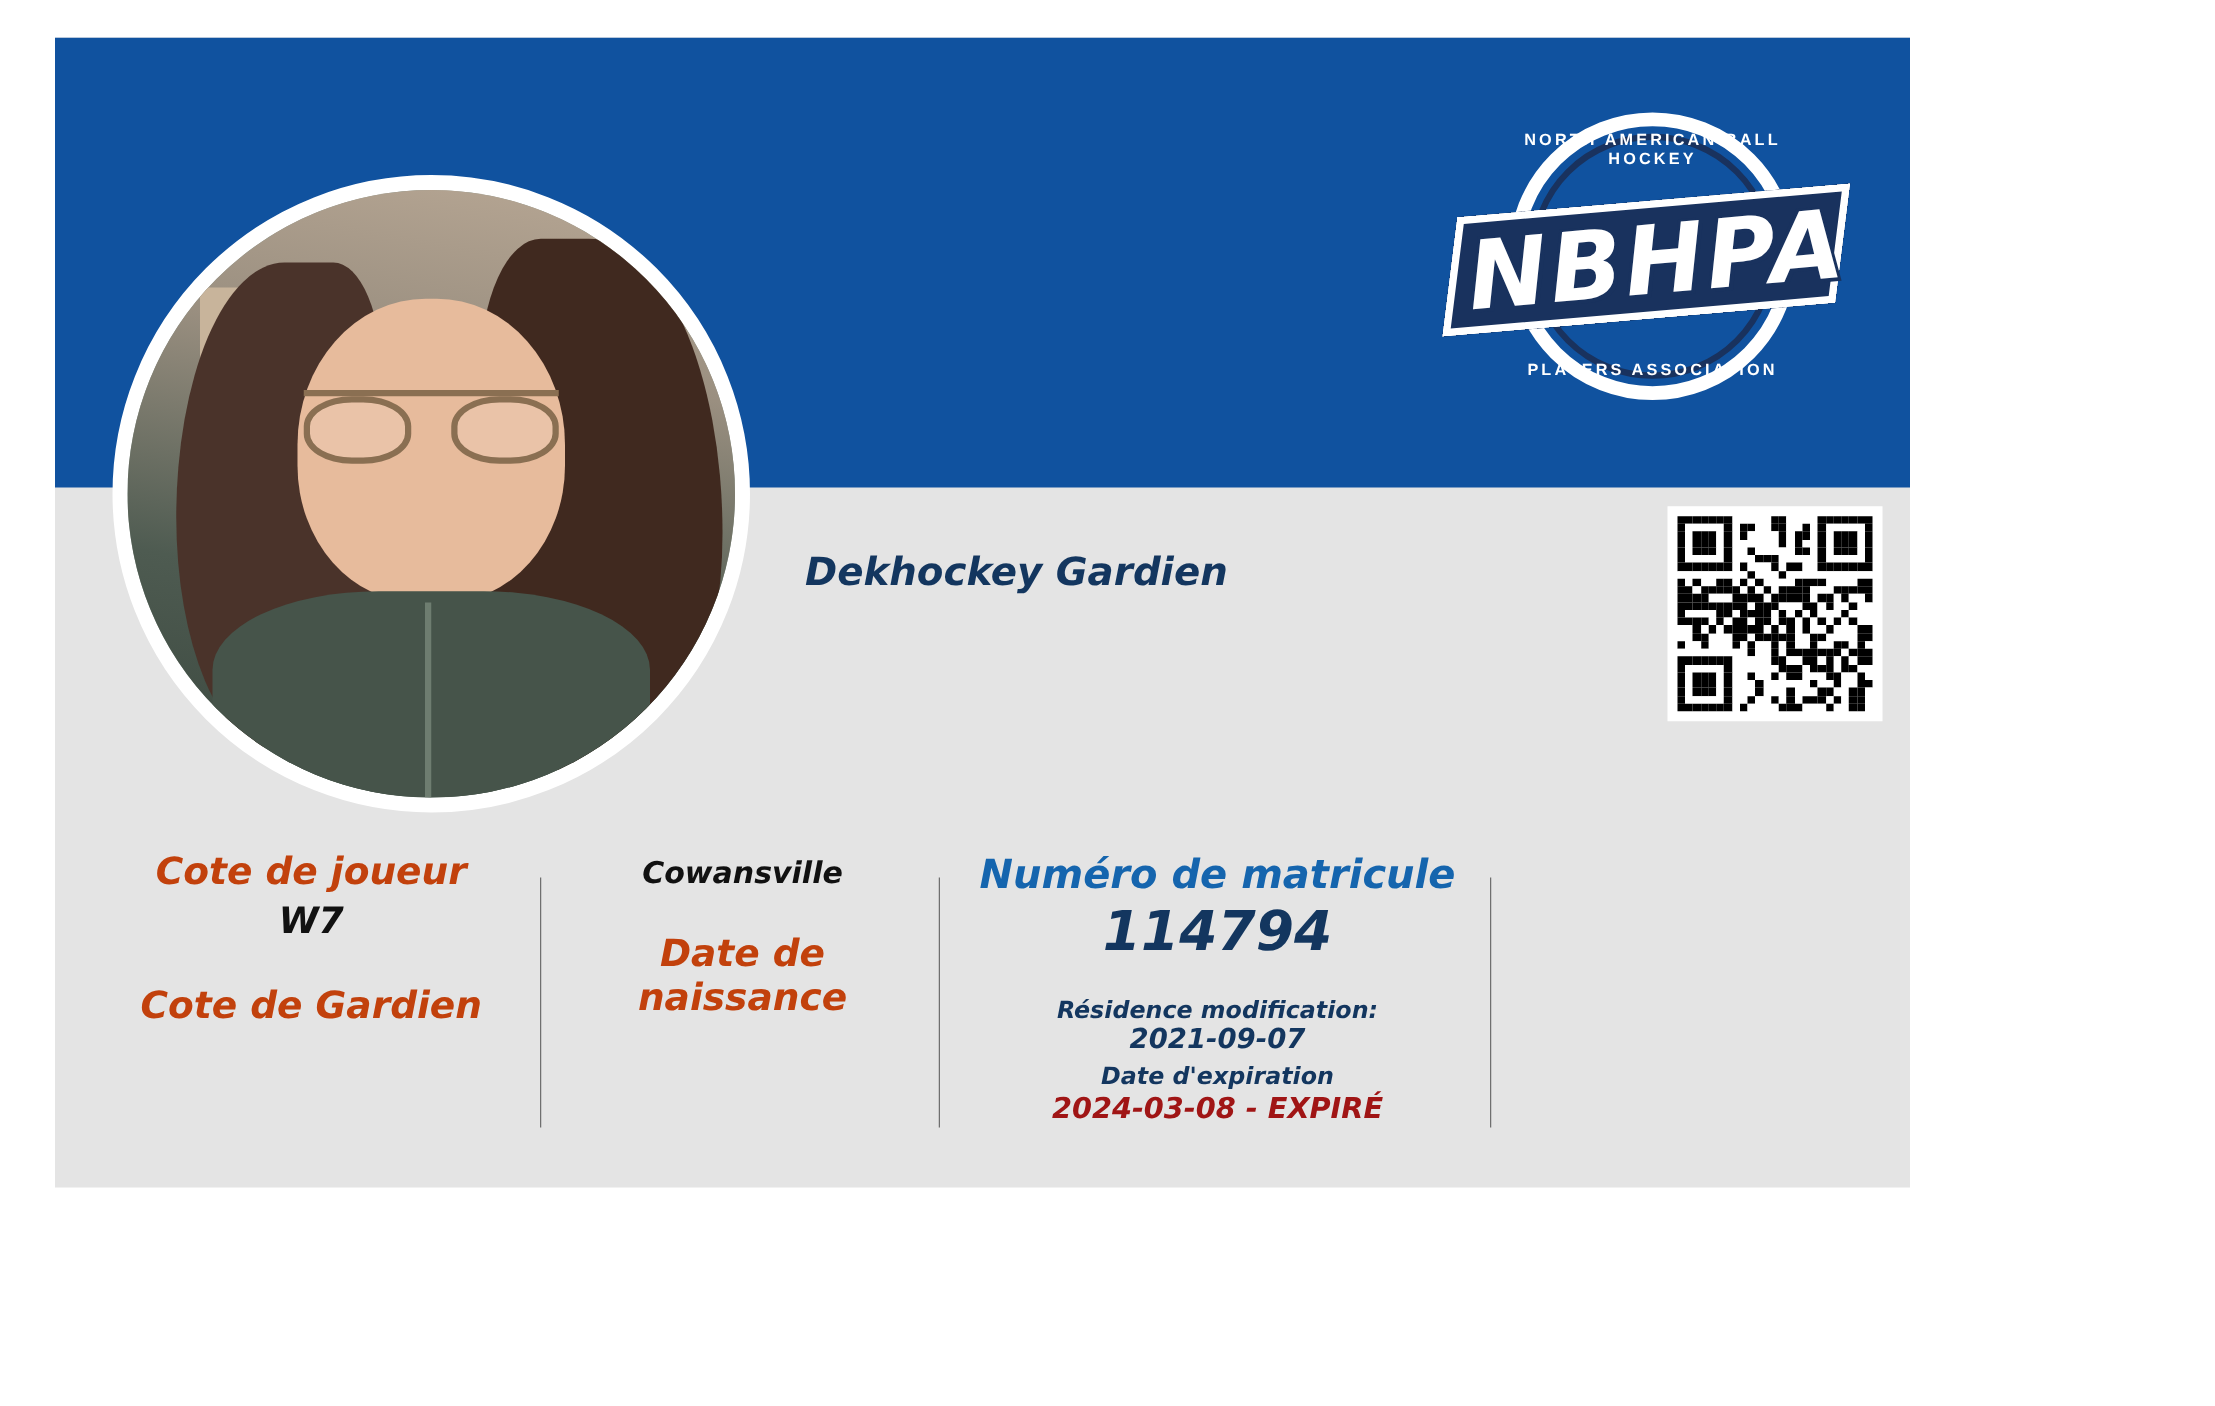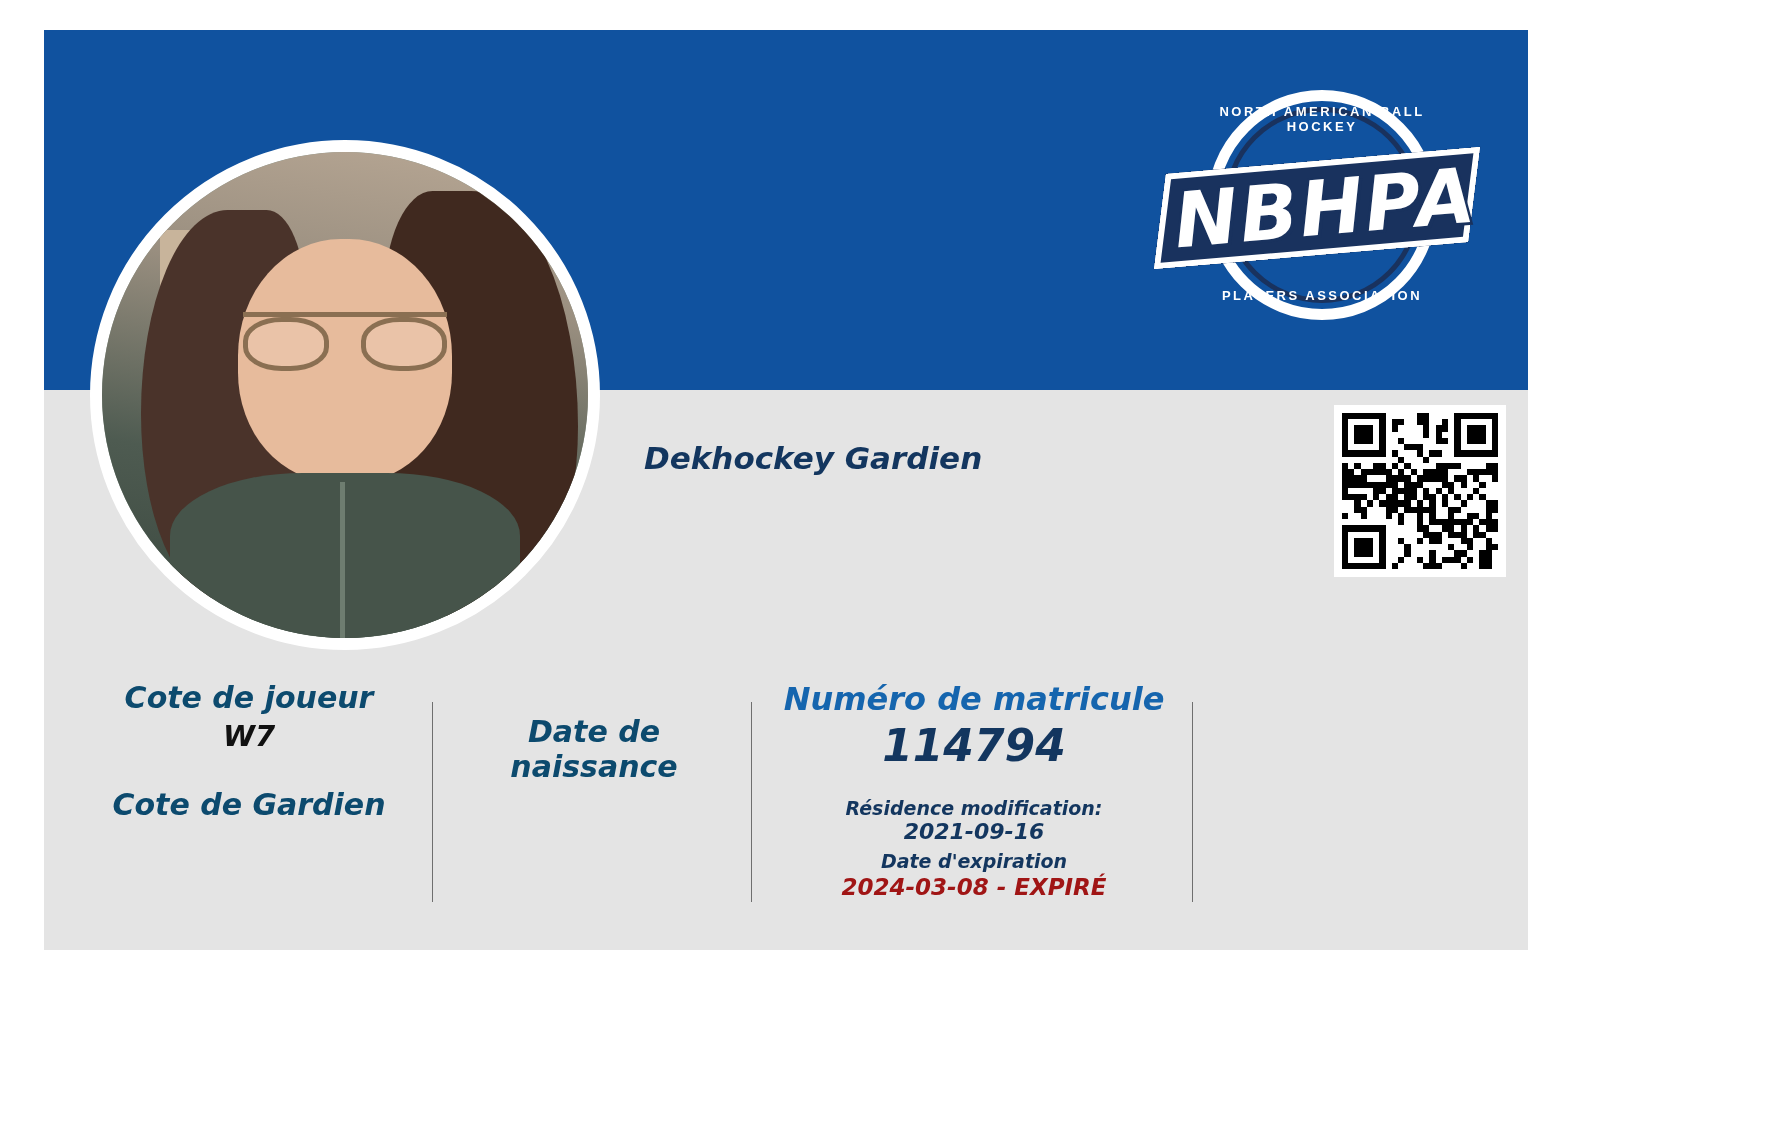--- a/index.html
+++ b/index.html
@@ -264,21 +264,21 @@
     background: #6f6f6f;
   }
   .div-1 { left: 388px; }
   .div-2 { left: 707px; }
   .div-3 { left: 1148px; }
 
   .lbl {
     font-size: 30px;
     font-weight: bold;
     font-style: italic;
-    color: #0c4a6e;
+    color: #c2410c;
     font-family: "DejaVu Sans", sans-serif;
   }
   .val {
     font-size: 29px;
     font-weight: bold;
     font-style: italic;
     color: #111111;
     margin-top: 4px;
     font-family: "DejaVu Sans", sans-serif;
   }
@@ -1011,30 +1011,31 @@
     <div class="divider div-3"></div>
 
     <div class="col col-1">
       <div class="lbl">Cote de joueur</div>
       <div class="val">W7</div>
       <div class="gap"></div>
       <div class="lbl">Cote de Gardien</div>
     </div>
 
     <div class="col col-2">
+      <div class="val-sm">Cowansville</div>
       <div class="gap"></div>
       <div class="lbl">Date de naissance</div>
       <div class="val-sm"></div>
     </div>
 
     <div class="col col-3">
       <div class="matricule-lbl">Numéro de matricule</div>
       <div class="matricule-val">114794</div>
       <div class="mod-lbl">Résidence modification:</div>
-      <div class="mod-val">2021-09-16</div>
+      <div class="mod-val">2021-09-07</div>
       <div class="exp-lbl">Date d'expiration</div>
       <div class="exp-val">2024-03-08  - EXPIRÉ</div>
     </div>
 
     <div class="col col-4">
       
     </div>
 
   </div>
 </div>

